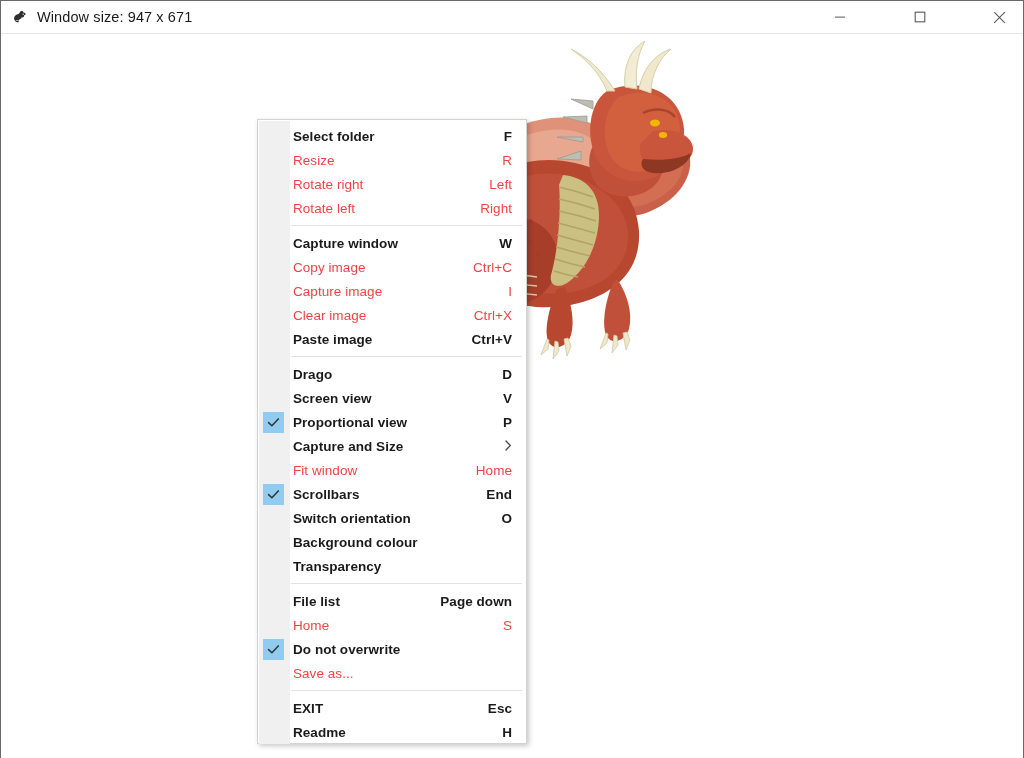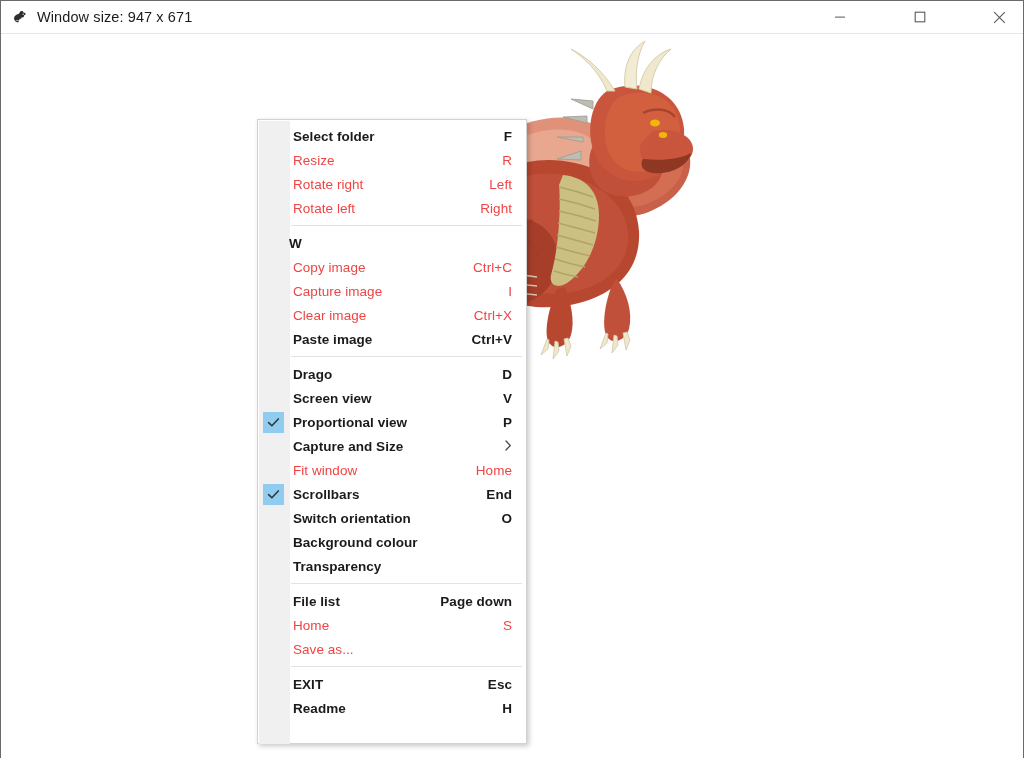--- a/index.html
+++ b/index.html
@@ -315,20 +315,21 @@
           <div class="mi-accel">Left</div>
         </div>
         <div class="menu-item disabled">
           <div class="mi-check"></div>
           <div class="mi-label">Rotate left</div>
           <div class="mi-accel">Right</div>
         </div>
         <div class="menu-sep"></div>
         <div class="menu-item">
           <div class="mi-check"></div>
+          <div class="mi-label">Capture window</div>
           <div class="mi-accel">W</div>
         </div>
         <div class="menu-item disabled">
           <div class="mi-check"></div>
           <div class="mi-label">Copy image</div>
           <div class="mi-accel">Ctrl+C</div>
         </div>
         <div class="menu-item disabled">
           <div class="mi-check"></div>
           <div class="mi-label">Capture image</div>
@@ -408,20 +409,31 @@
         <div class="menu-item">
           <div class="mi-check"></div>
           <div class="mi-label">File list</div>
           <div class="mi-accel">Page down</div>
         </div>
         <div class="menu-item disabled">
           <div class="mi-check"></div>
           <div class="mi-label">Home</div>
           <div class="mi-accel">S</div>
         </div>
+        <div class="menu-item">
+          <div class="mi-check">
+            <div class="box">
+              <svg width="13" height="13" viewBox="0 0 13 13">
+                <path d="M1.6 6.6 L4.9 9.8 L11.3 2.9" stroke="#333333" stroke-width="1.5" fill="none" stroke-linecap="round" stroke-linejoin="round"></path>
+              </svg>
+            </div>
+          </div>
+          <div class="mi-label">Do not overwrite</div>
+          <div class="mi-accel"></div>
+        </div>
         <div class="menu-item disabled">
           <div class="mi-check"></div>
           <div class="mi-label">Save as...</div>
           <div class="mi-accel"></div>
         </div>
         <div class="menu-sep"></div>
         <div class="menu-item">
           <div class="mi-check"></div>
           <div class="mi-label">EXIT</div>
           <div class="mi-accel">Esc</div>

